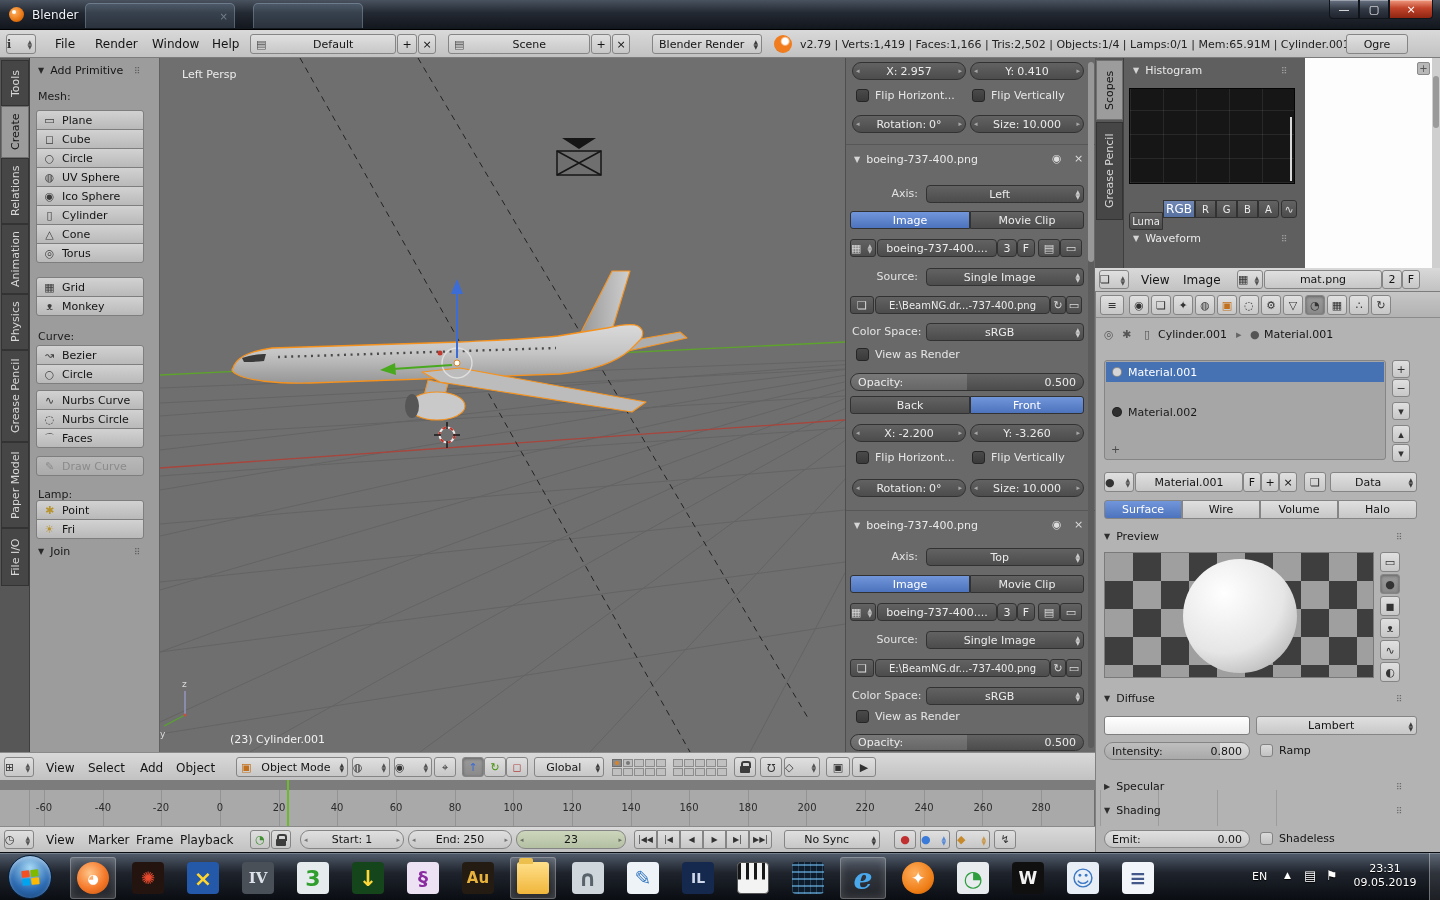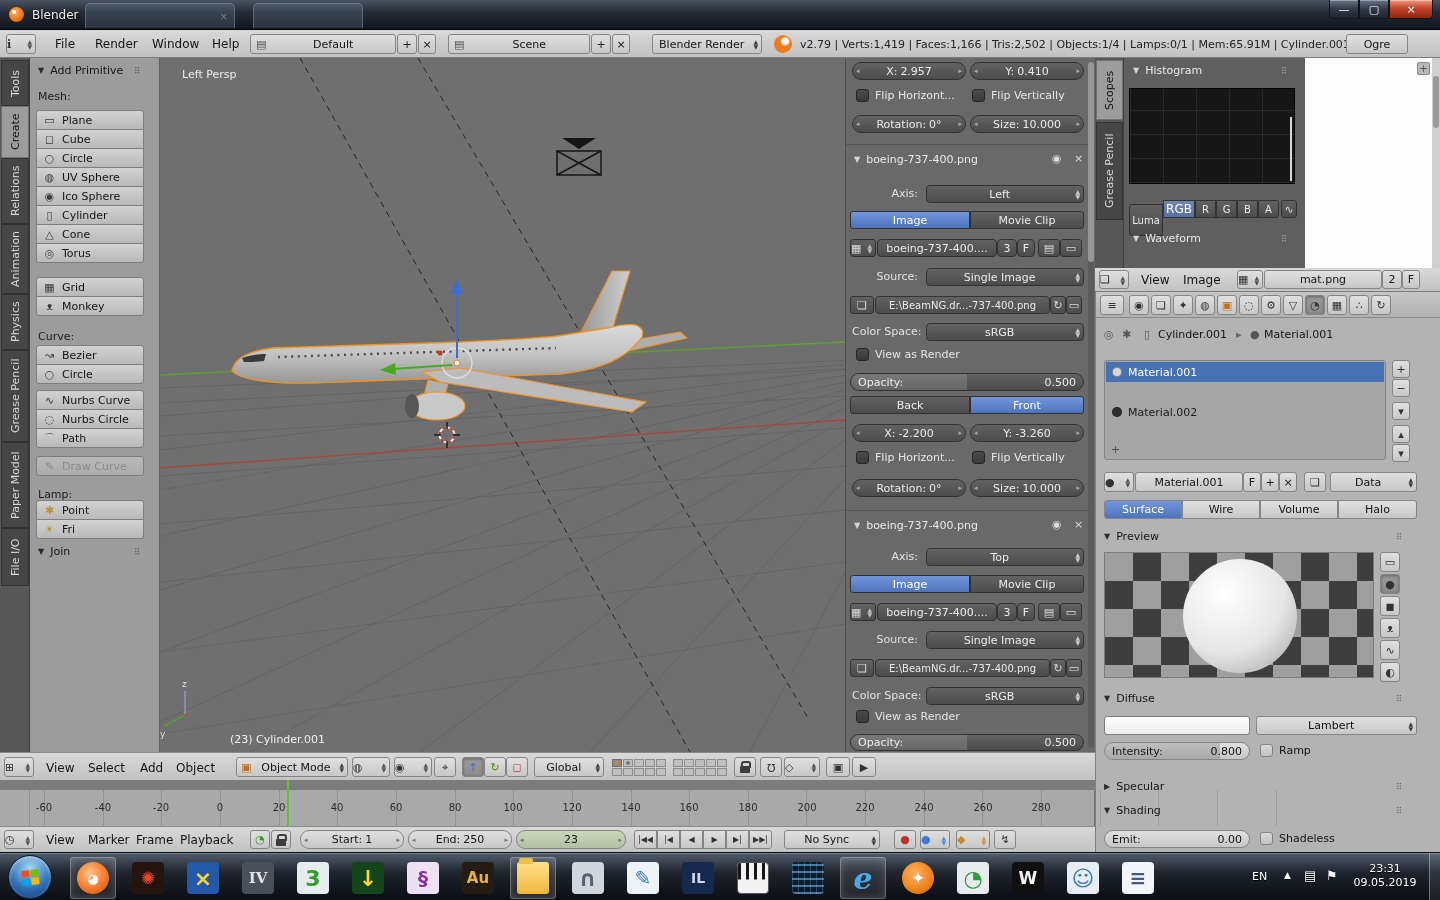--- a/index.html
+++ b/index.html
@@ -236,21 +236,21 @@
     <div class="tsb" style="top:332px;border-radius:3px 3px 0 0">
         <span class="ic">∿</span>
         <span>Nurbs Curve</span>
       </div>
     <div class="tsb" style="top:351px">
         <span class="ic">◌</span>
         <span>Nurbs Circle</span>
       </div>
     <div class="tsb" style="top:370px;border-radius:0 0 3px 3px">
         <span class="ic">⌒</span>
-        <span>Path</span>
+        <span>Faces</span>
       </div>
     <div class="tsb dis" style="top:398px;border-radius:3px">
         <span class="ic" style="color:#8b8b8b">✎</span>
         <span>Draw Curve</span>
       </div>
 
     <span class="shlbl" style="top:430px">Lamp:</span>
     <div class="tsb" style="top:442px;border-radius:3px 3px 0 0">
         <span class="ic" style="color:#b8922a">✱</span>
         <span>Point</span>
@@ -635,21 +635,21 @@
       <div class="vtab" style="top:64px;height:98px;width:27px">
           <span>Grease Pencil</span>
         </div>
     </div>
     <div class="ph" style="left:38px;top:6px;color:#e9e9e9">
         <span class="tri">▼</span>
         <span>Histogram</span>
       </div>
     <span class="dots" style="left:186px;top:8px">⠿</span>
     <div class="histbox" style="left:34px;top:30px;width:166px;height:96px"></div>
-    <div class="dw" style="left:34px;top:146px;width:34px;height:32px;border-radius:3px 0 0 3px">
+    <div class="dw" style="left:34px;top:154px;width:34px;height:18px;border-radius:3px 0 0 3px">
         <span class="ctr" style="font-size:10px">
           <span>Luma</span>
         </span>
       </div>
     <div class="dw" style="left:68px;top:142px;width:32px;height:18px;border-radius:0;background:linear-gradient(#7187b4,#56709f);color:#fff">
         <span class="ctr" style="font-size:12px">
           <span>RGB</span>
         </span>
       </div>
     <div class="dw" style="left:100px;top:142px;width:21px;height:18px;border-radius:0">

